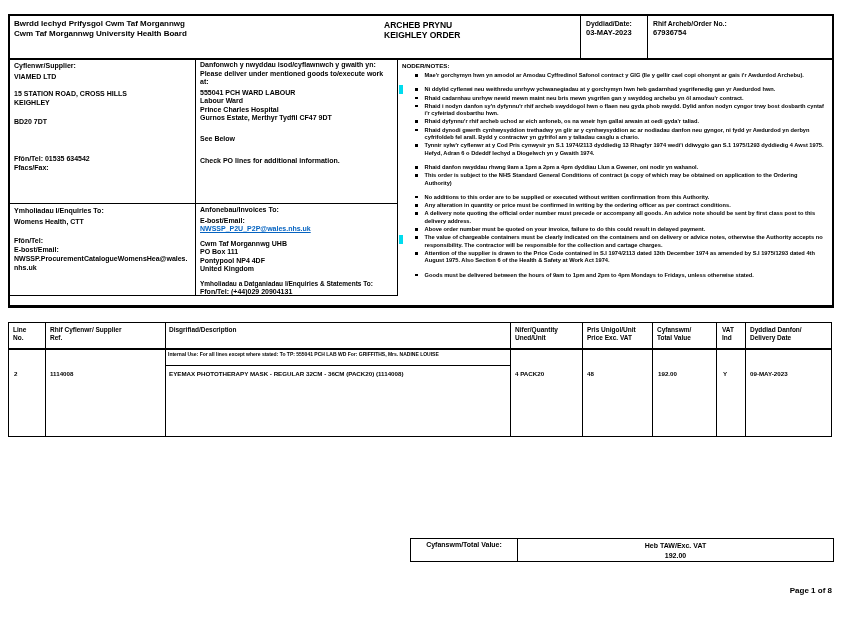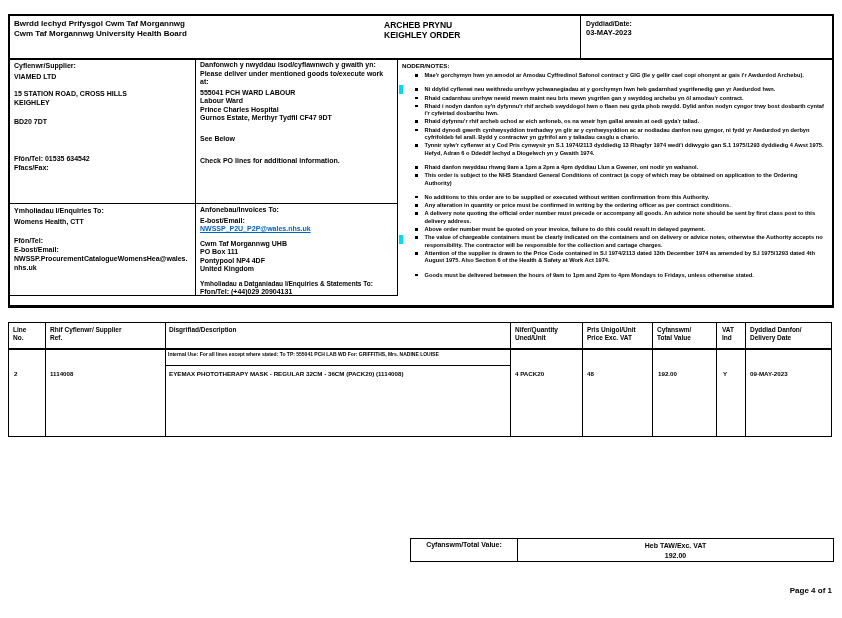--- a/index.html
+++ b/index.html
@@ -68,20 +68,24 @@
         <div>Bwrdd Iechyd Prifysgol Cwm Taf Morgannwg</div>
         <div>Cwm Taf Morgannwg University Health Board</div>
       </div>
       <div class="hdr-po">
         <div>ARCHEB PRYNU</div>
         <div>KEIGHLEY ORDER</div>
       </div>
       <div class="hdr-date">
         <div class="cell-label">Dyddiad/Date:</div>
         <div class="cell-value">03-MAY-2023</div>
+      </div>
+      <div class="hdr-order">
+        <div class="cell-label">Rhif Archeb/Order No.:</div>
+        <div class="cell-value">67936754</div>
       </div>
     </div>
 
     <div class="box b-supplier">
       <div>Cyflenwr/Supplier:</div>
       <div class="mt2">VIAMED LTD</div>
       <div class="mt8">15 STATION ROAD, CROSS HILLS</div>
       <div>KEIGHLEY</div>
       <div class="mt10">BD20 7DT</div>
       <div class="mt28">Ffôn/Tel:  01535 634542</div>
@@ -231,14 +235,14 @@
   </div>
 
   <div class="totals">
     <div class="t-label">Cyfanswm/Total Value:</div>
     <div class="t-value">
       <div>Heb TAW/Exc. VAT</div>
       <div>192.00</div>
     </div>
   </div>
 
-  <div class="pagenum">Page 4 of 1</div>
+  <div class="pagenum">Page 1 of 8</div>
 </div>
 
 </body></html>

